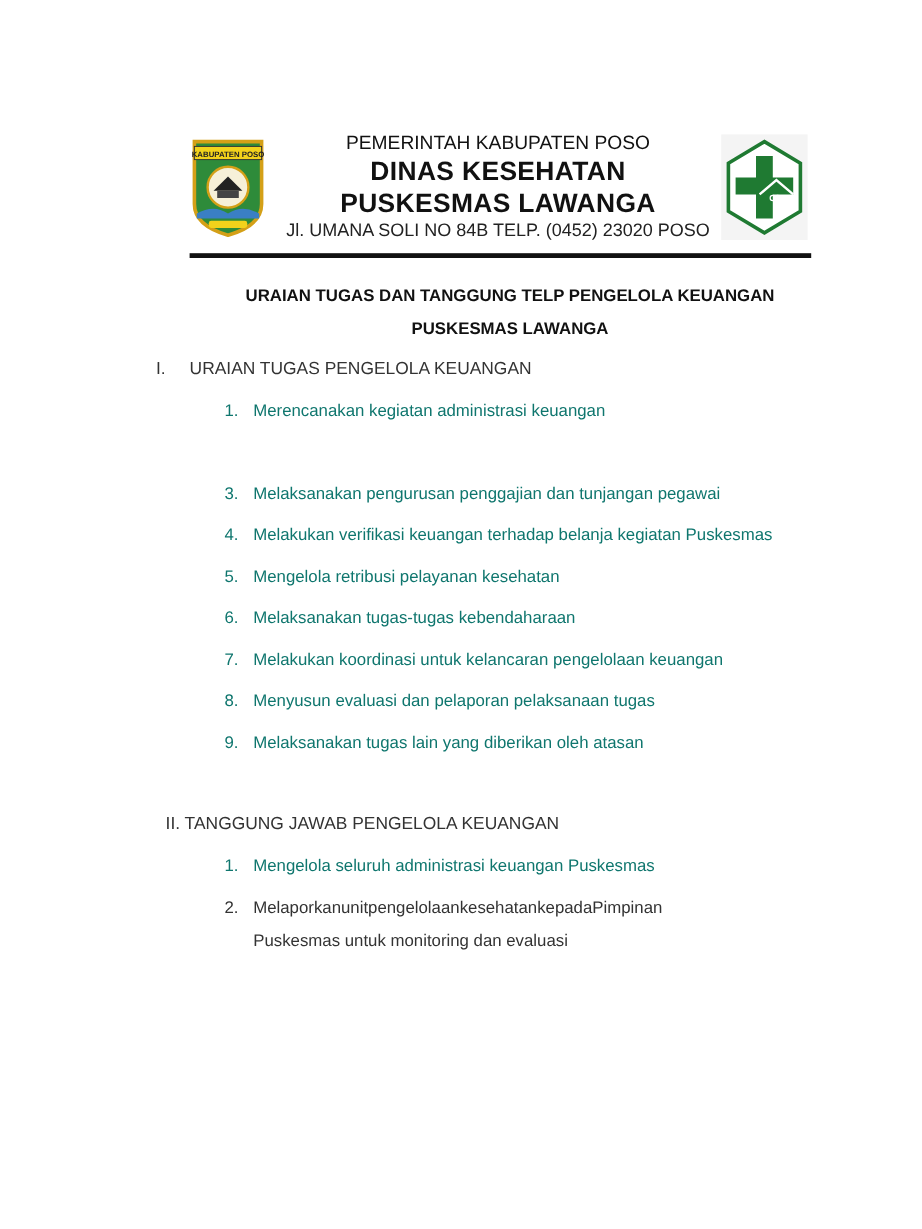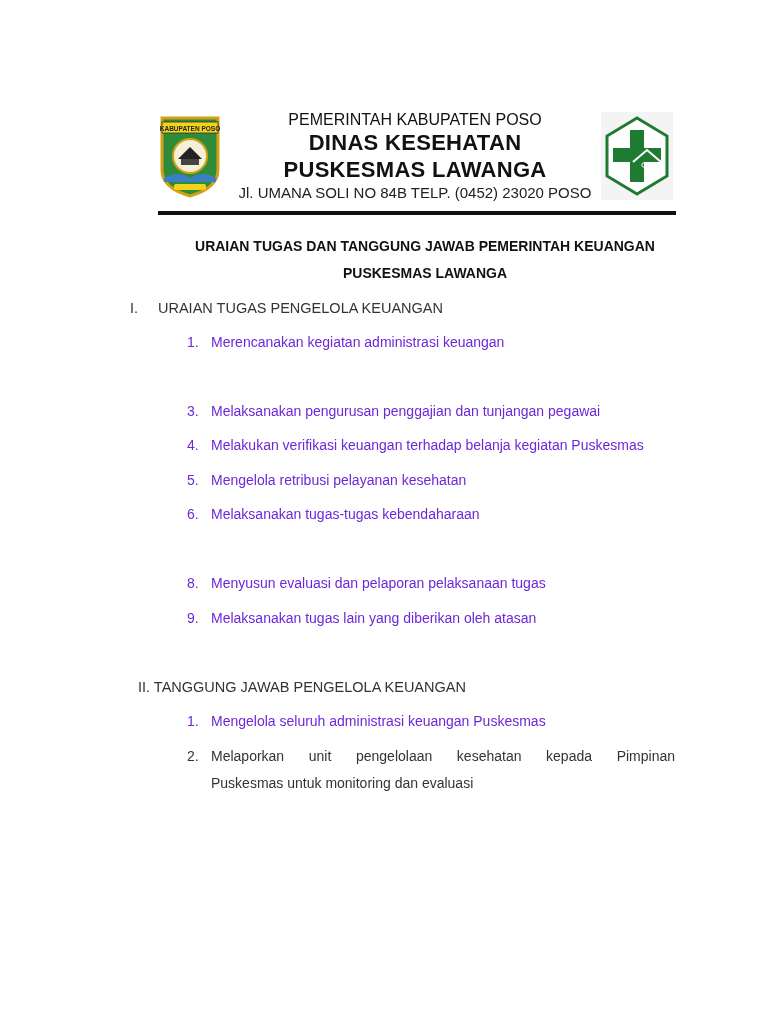--- a/index.html
+++ b/index.html
@@ -17,25 +17,25 @@
     .kop3 { top: 157px; font-size: 22px; font-weight: bold; letter-spacing: 0.3px; }
     .kop4 { top: 184px; font-size: 15px; color: #222; left: 200px; width: 400px; }
     .rule { position: absolute; left: 143px; top: 211px; width: 518px; height: 4px; background: #111; }
     .doc-title { position: absolute; left: 120px; width: 580px; text-align: center; font-weight: bold; font-size: 14px; color: #111; }
     .t1 { top: 238px; }
     .t2 { top: 265px; }
     .section { position: absolute; font-size: 14.5px; color: #333; }
     .s1-num { left: 115px; top: 300px; }
     .s1-text { left: 143px; top: 300px; text-align: center; }
     .s2 { left: 123px; top: 679px; }
-    .item { position: absolute; left: 172px; font-size: 14px; color: #6d28d9; white-space: nowrap; }
+    .item { position: absolute; left: 172px; font-size: 14px; color: #0f766e; white-space: nowrap; }
     .item .num { display: inline-block; width: 24px; }
     .item-just { position: absolute; left: 172px; width: 490px; font-size: 14px; color: #333; }
     .item-just .num { position: absolute; left: 0; top: 0; width: 24px; }
-    .item-just .line1 { position: absolute; left: 24px; top: 0; width: 464px; text-align: justify; text-align-last: justify; white-space: nowrap; display: flex; justify-content: space-between; }
+    .item-just .line1 { position: absolute; left: 24px; top: 0; width: 464px; text-align: justify; text-align-last: justify; white-space: nowrap; display: flex; }
     .item-just .line2 { position: absolute; left: 24px; top: 27px; white-space: nowrap; }
   </style>
 </head>
 <body>
 
 <div class="page">
 
   <div class="logo-left">
     <svg width="64" height="86" viewBox="0 0 64 86">
       <path d="M4 6 L60 6 L60 58 Q60 76 32 84 Q4 76 4 58 Z" fill="#2e8b3a" stroke="#d4a017" stroke-width="3"></path>
@@ -59,31 +59,32 @@
       <path d="M36 6 L66 24 L66 64 L36 82 L6 64 L6 24 Z" fill="#ffffff" stroke="#1f7a32" stroke-width="3"></path>
       <path d="M29 18 L43 18 L43 36 L60 36 L60 50 L43 50 L43 70 L29 70 L29 50 L12 50 L12 36 L29 36 Z" fill="#1f7a32"></path>
       <path d="M32 50 L46 38 L60 50" fill="none" stroke="#ffffff" stroke-width="2"></path>
       <circle cx="43" cy="53" r="2.2" fill="none" stroke="#ffffff" stroke-width="1"></circle>
       <circle cx="47" cy="53" r="2.2" fill="none" stroke="#ffffff" stroke-width="1"></circle>
     </svg>
   </div>
 
   <div class="rule"></div>
 
-  <div class="doc-title t1">URAIAN TUGAS DAN TANGGUNG JAWAB PEMERINTAH KEUANGAN</div>
+  <div class="doc-title t1">URAIAN TUGAS DAN TANGGUNG TELP PENGELOLA KEUANGAN</div>
   <div class="doc-title t2">PUSKESMAS LAWANGA</div>
 
   <div class="section s1-num">I.</div>
   <div class="section s1-text">URAIAN TUGAS PENGELOLA KEUANGAN</div>
 
   <div class="item" style="top:334px"><span class="num">1.</span><span>Merencanakan kegiatan administrasi keuangan</span></div>
   <div class="item" style="top:403px"><span class="num">3.</span><span>Melaksanakan pengurusan penggajian dan tunjangan pegawai</span></div>
   <div class="item" style="top:437px"><span class="num">4.</span><span>Melakukan verifikasi keuangan terhadap belanja kegiatan Puskesmas</span></div>
   <div class="item" style="top:472px"><span class="num">5.</span><span>Mengelola retribusi pelayanan kesehatan</span></div>
   <div class="item" style="top:506px"><span class="num">6.</span><span>Melaksanakan tugas-tugas kebendaharaan</span></div>
+  <div class="item" style="top:541px"><span class="num">7.</span><span>Melakukan koordinasi untuk kelancaran pengelolaan keuangan</span></div>
   <div class="item" style="top:575px"><span class="num">8.</span><span>Menyusun evaluasi dan pelaporan pelaksanaan tugas</span></div>
   <div class="item" style="top:610px"><span class="num">9.</span><span>Melaksanakan tugas lain yang diberikan oleh atasan</span></div>
 
   <div class="section s2">II. TANGGUNG JAWAB PENGELOLA KEUANGAN</div>
 
   <div class="item" style="top:713px"><span class="num">1.</span><span>Mengelola seluruh administrasi keuangan Puskesmas</span></div>
 
   <div class="item-just" style="top:748px">
     <span class="num">2.</span>
     <div class="line1">

